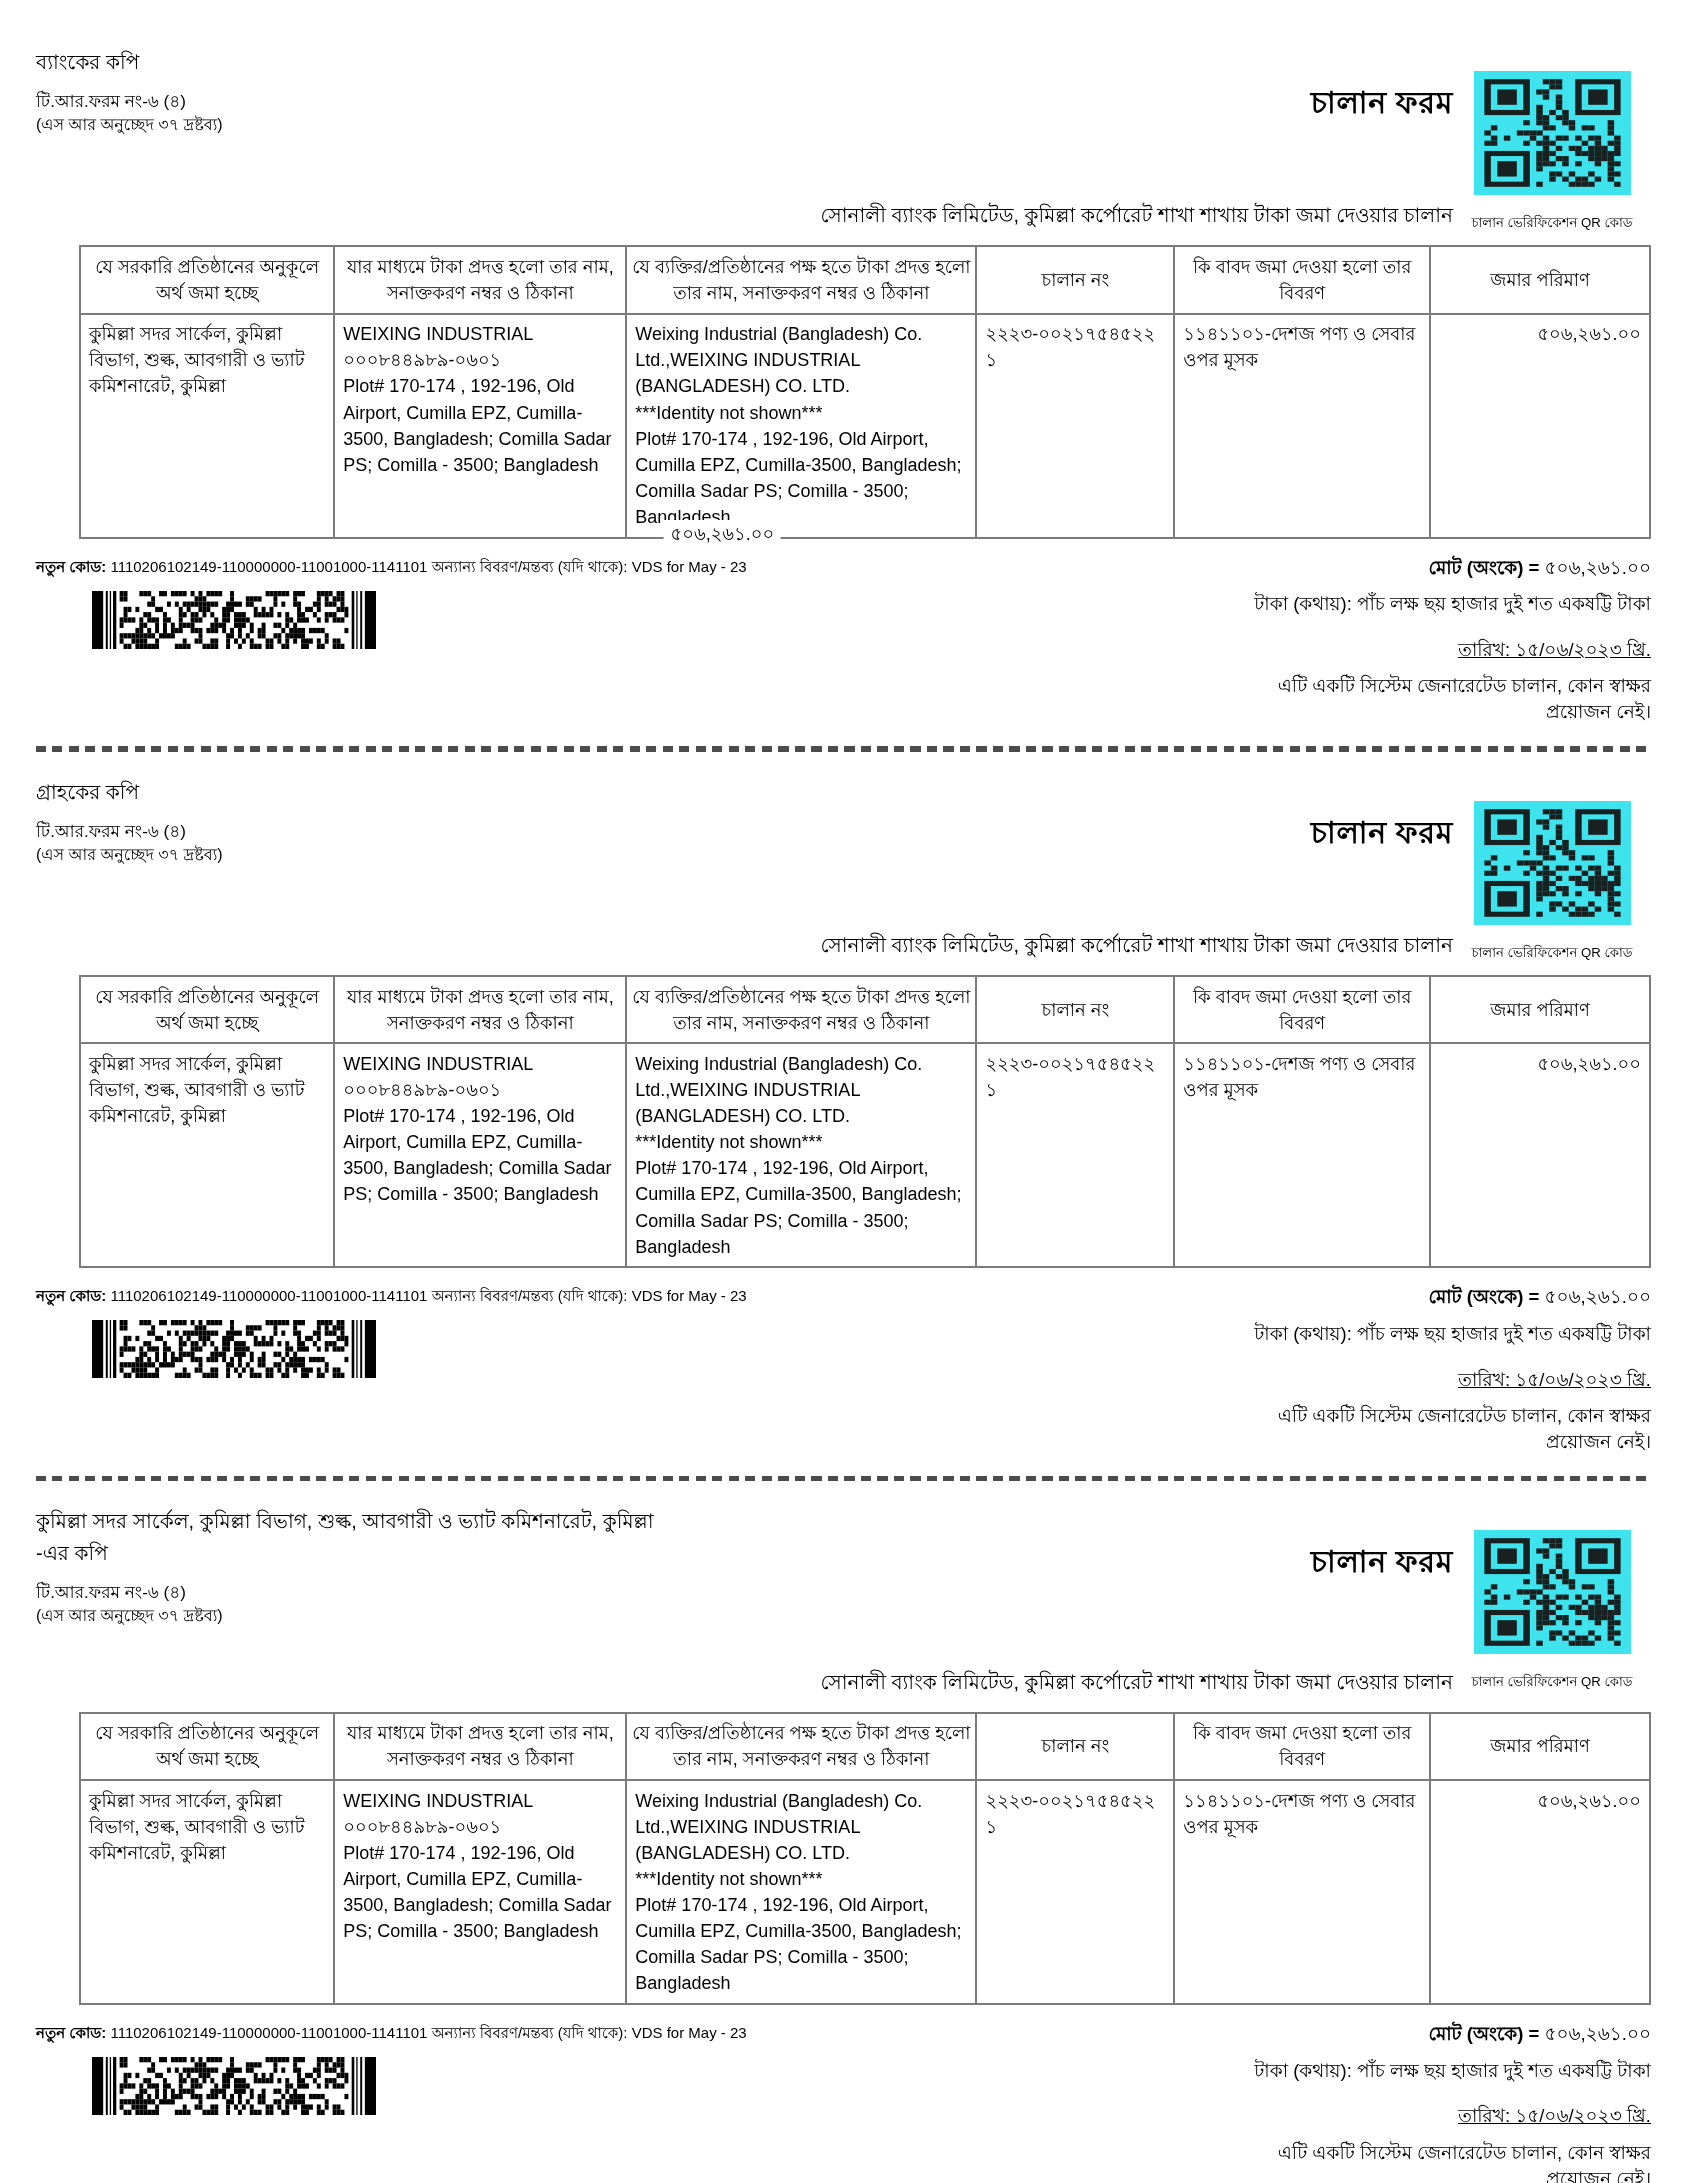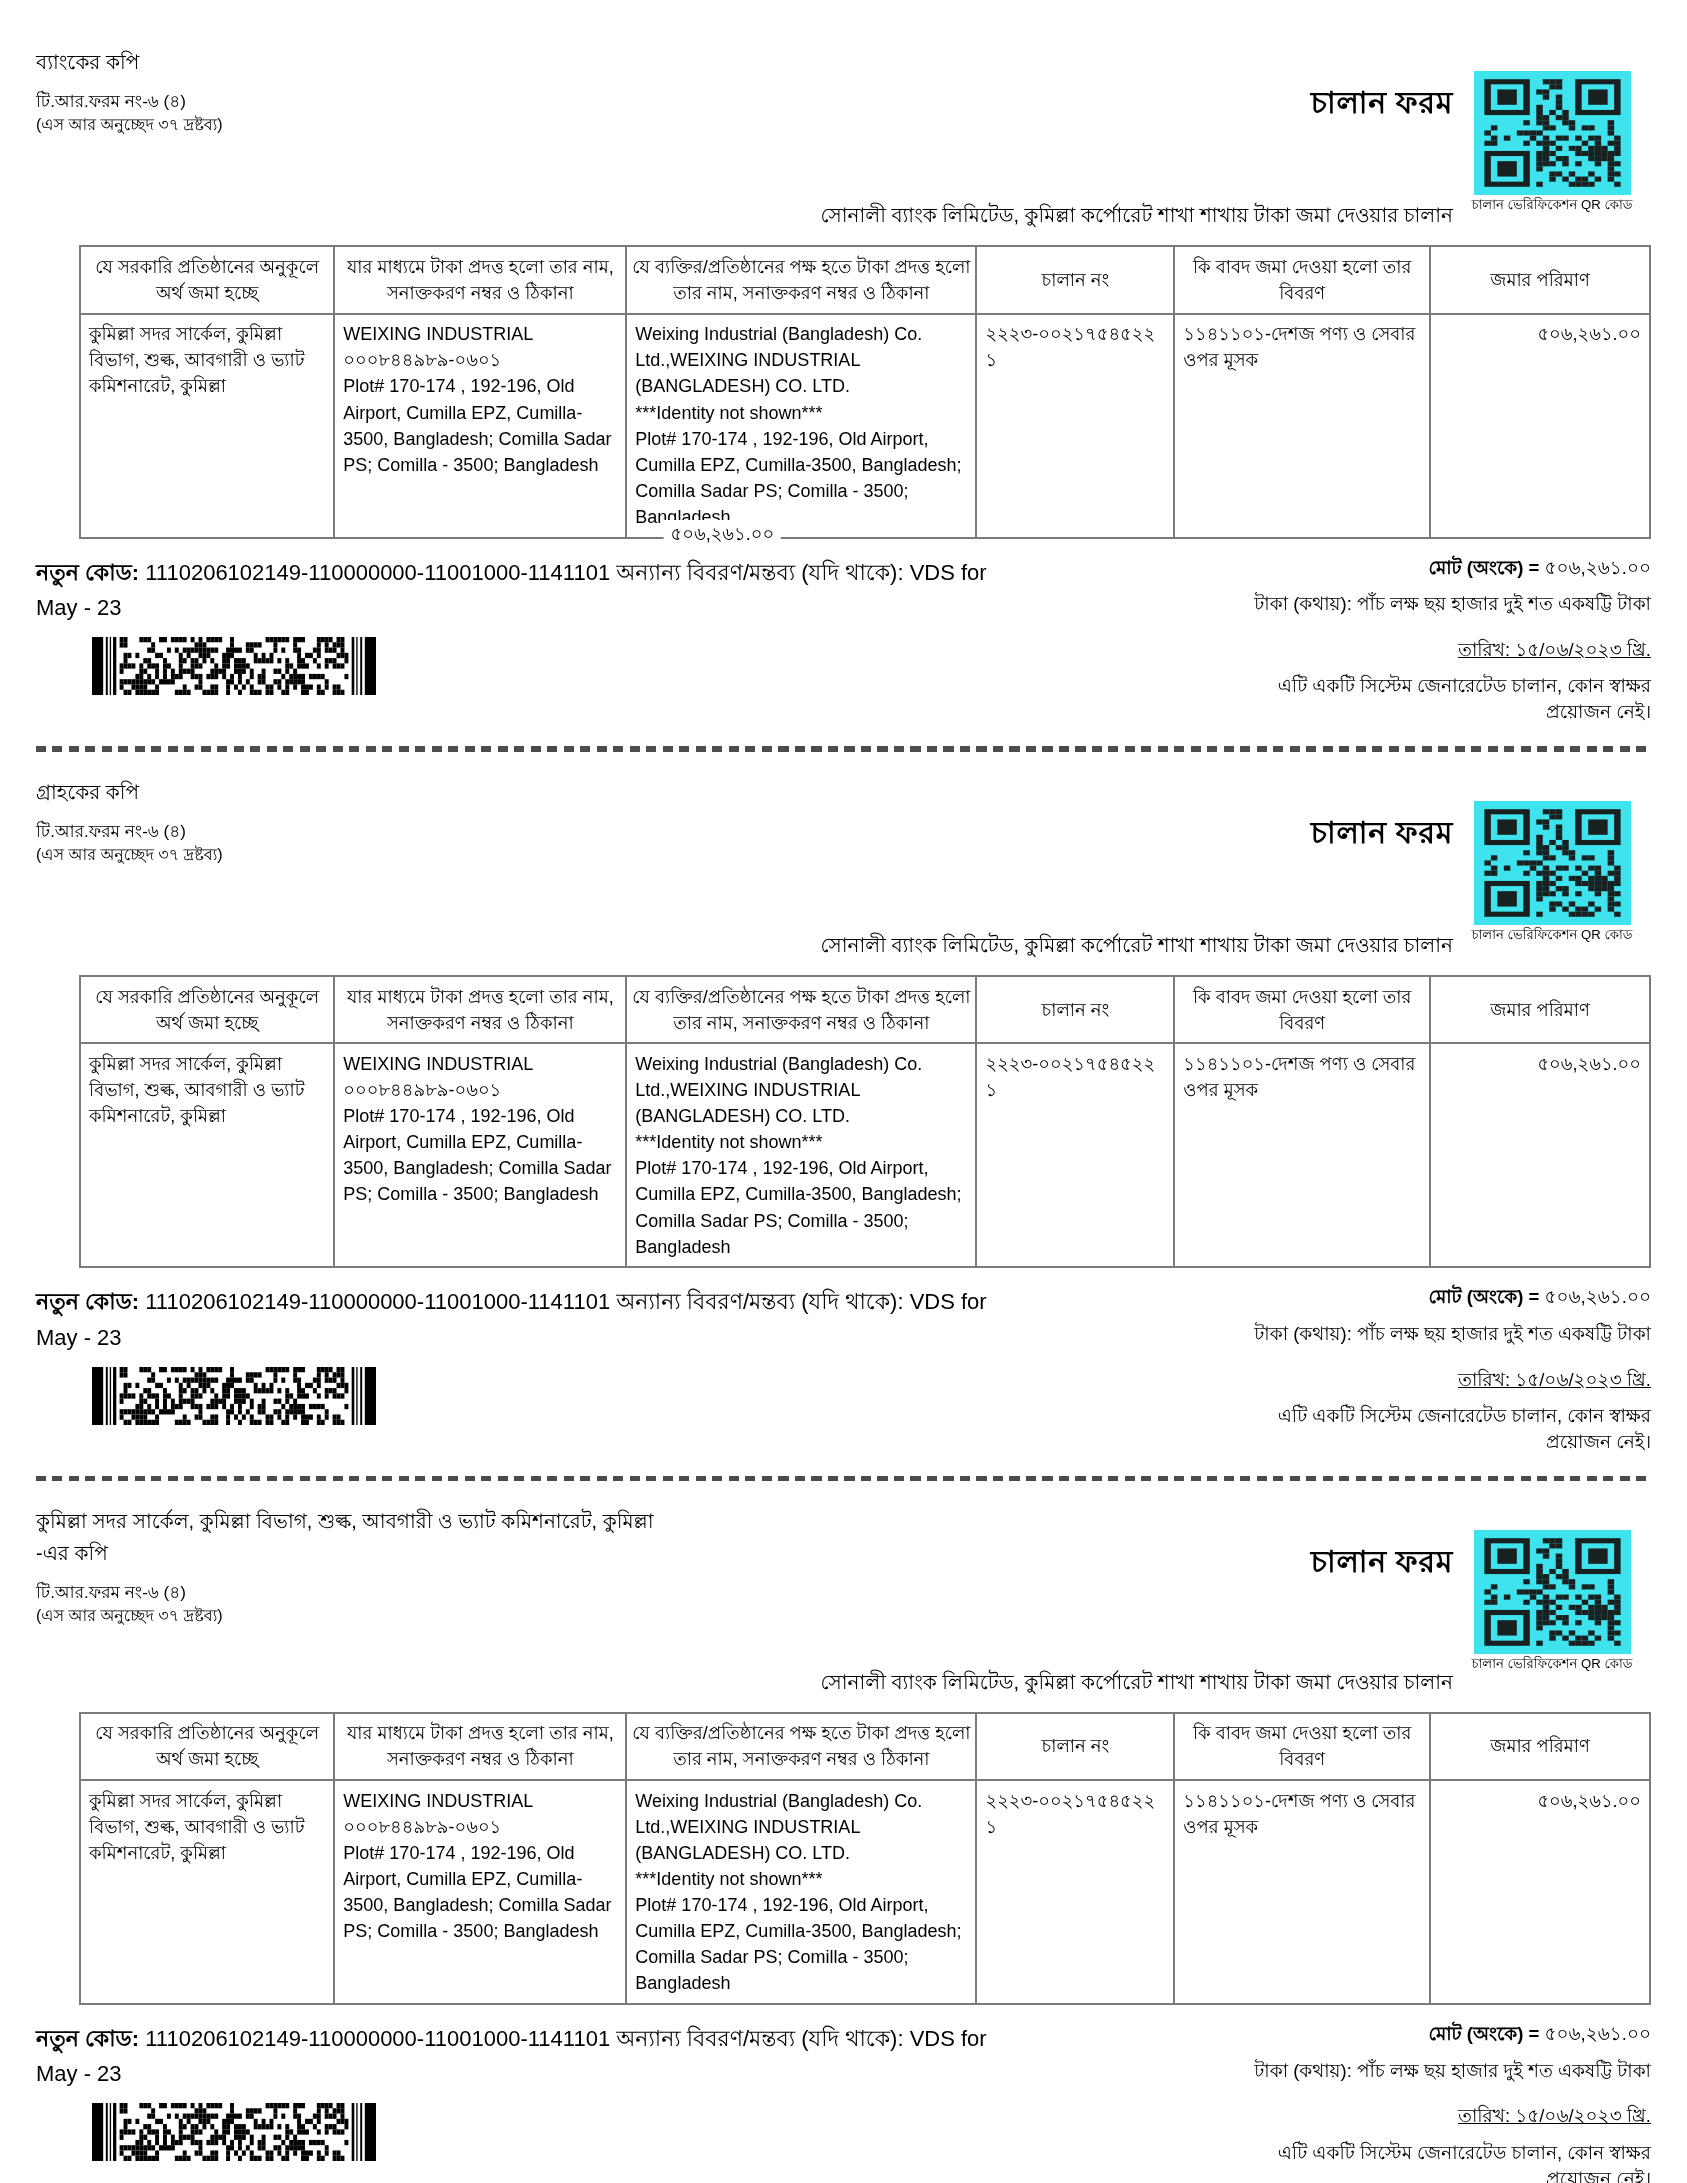--- a/index.html
+++ b/index.html
@@ -14,33 +14,33 @@
   .copy-section.wide-label .sec-header{grid-template-columns:635px 1fr 198px;min-height:205px;}
   .sec-left{padding-top:8px;}
   .copy-label{font-weight:normal;font-size:20px;line-height:1.6;max-width:629px;}
   .form-no{font-size:17px;line-height:1.4;margin-top:12px;}
   .form-ref{font-size:16px;line-height:1.4;}
   .sec-center{display:flex;flex-direction:column;justify-content:space-between;align-items:flex-end;}
   .title{margin:0;padding-top:41px;font-size:30px;font-weight:bold;letter-spacing:0.7px;}
   .subtitle{font-size:20px;white-space:nowrap;padding-bottom:2.6px;}
   .sec-right{padding-top:33px;display:flex;flex-direction:column;align-items:center;}
   .qr{width:157px;height:124px;display:block;}
-  .qr-caption{font-size:13.2px;margin-top:0;white-space:nowrap;}
+  .qr-caption{font-size:13.2px;margin-top:18px;white-space:nowrap;}
   .table-wrap{position:relative;margin-top:9.3px;padding-left:43px;}
   table.challan{width:100%;border-collapse:collapse;table-layout:fixed;}
   table.challan th,table.challan td{border:2.6px solid #7b7b7b;}
   table.challan th{font-weight:normal;font-size:18px;text-align:center;vertical-align:middle;padding:6.6px 4px;line-height:1.45;}
   table.challan td{font-size:18px;vertical-align:top;padding:6.6px 8px;line-height:1.45;white-space:pre-line;word-wrap:break-word;}
   col.c1{width:16.2%;}col.c2{width:18.6%;}col.c3{width:22.3%;}col.c4{width:12.6%;}col.c5{width:16.3%;}col.c6{width:14.0%;}
   td.challan-no{padding-left:2.6px;padding-right:2.6px;}
   td.amount{text-align:right;padding-right:10.6px;}
   .overlap-amount{position:absolute;left:42.5%;bottom:-12px;transform:translateX(-50%);
     background:#fff;padding:0 6.6px;font-size:18px;}
   .sec-footer{display:grid;grid-template-columns:1fr 423px;margin-top:16px;column-gap:13.2px;}
-  .foot-left{font-size:22px;}
+  .foot-left{font-size:15px;}
   .code-line{margin:0;max-width:966px;line-height:1.6;}
   .b{font-weight:bold;}
   .barcode{width:284px;height:58px;display:block;margin:12px 0 0 56px;}
   .foot-right{text-align:right;font-size:18.5px;}
   .foot-right p{margin:0 0 10.6px 0;line-height:1.4;}
   .foot-right .date-line{margin-top:20px;text-decoration:underline;}
   .dashed-sep{height:5.3px;margin-top:10.6px;margin-bottom:16px;
     background:repeating-linear-gradient(90deg,#4c4c4c 0 10px,transparent 10px 16.5px);}
 </style>
 </head>

